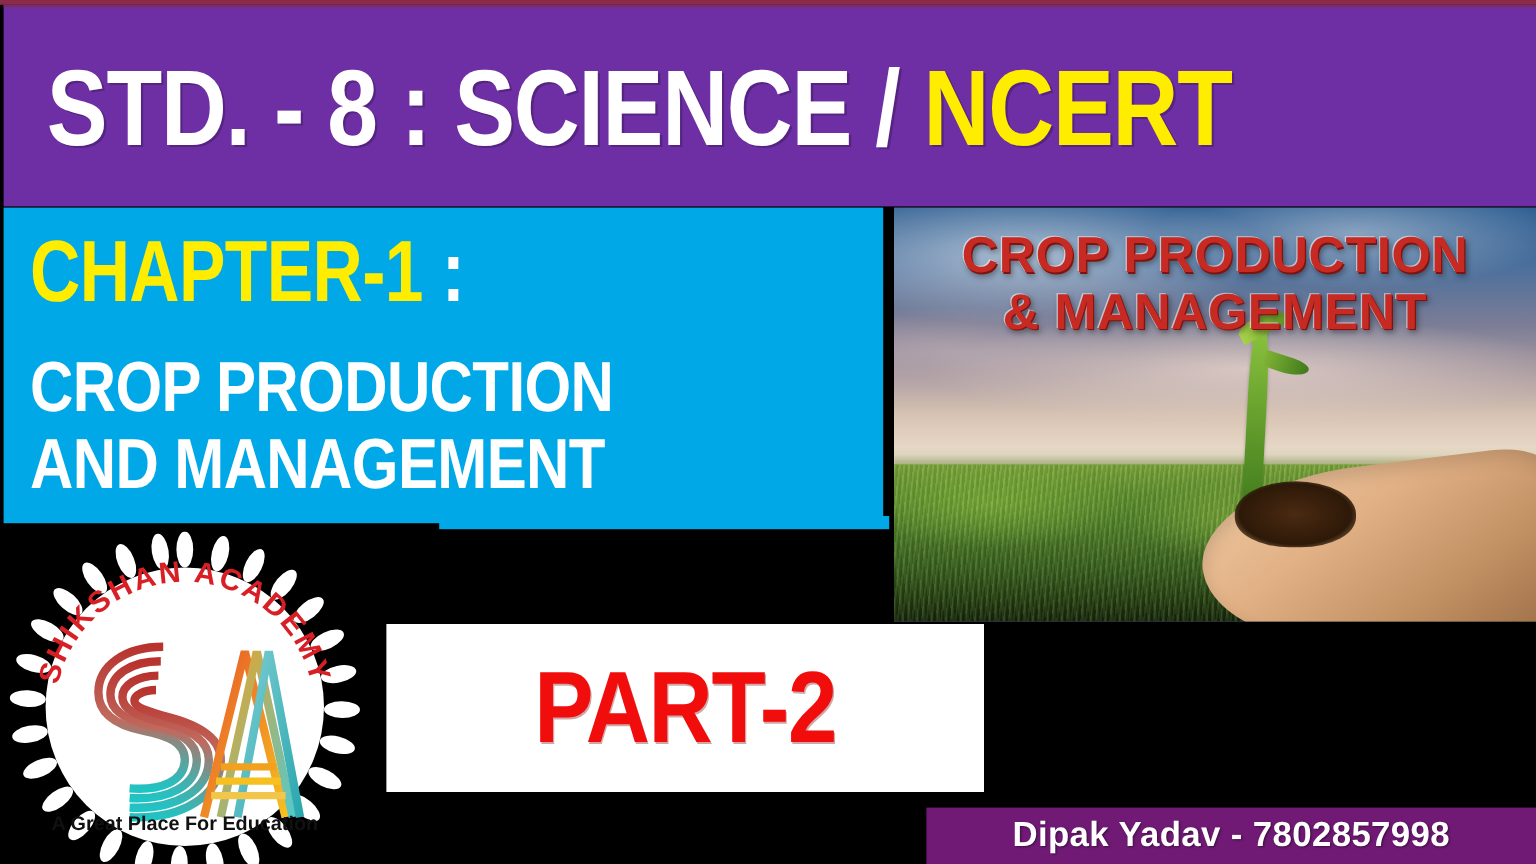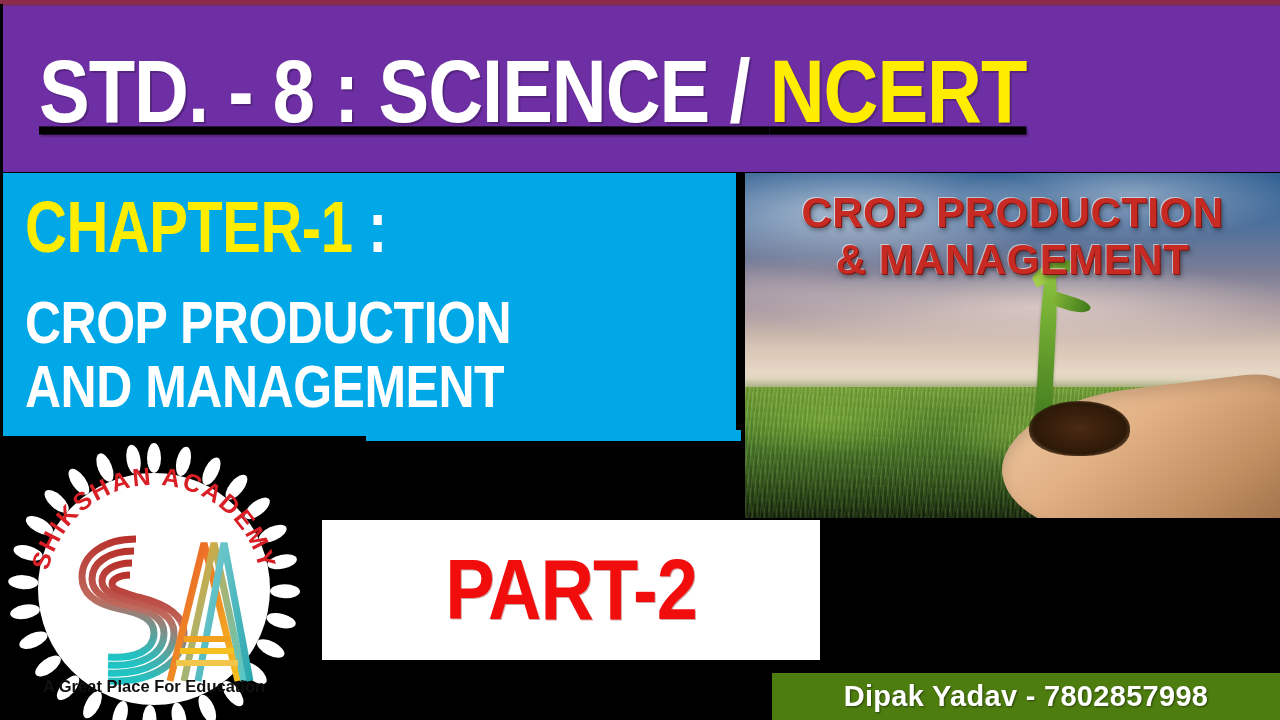--- a/index.html
+++ b/index.html
@@ -39,21 +39,20 @@
     top: 4px;
     width: 1277px;
     height: 168px;
     background: #6e2fa5;
     border-top: 2px solid #7a2d63;
     box-sizing: border-box;
     display: flex;
     align-items: center;
     justify-content: flex-start;
     overflow: hidden;
-    text-decoration: underline;
   }
   .header-title {
     white-space: nowrap;
     font-family: "Liberation Sans", sans-serif;
     font-weight: bold;
     font-size: 76px;
     line-height: 1;
     letter-spacing: -1px;
     padding-left: 36px;
     margin-top: 4px;
@@ -289,21 +288,21 @@
     white-space: nowrap;
   }
 
   
   .presenter-banner {
     position: absolute;
     left: 772px;
     top: 673px;
     width: 508px;
     height: 47px;
-    background: #4d7c0f;
+    background: #701a75;
     display: flex;
     align-items: center;
     justify-content: center;
     overflow: hidden;
   }
   .presenter-name {
     color: #ffffff;
     font-family: "Liberation Sans", sans-serif;
     font-weight: bold;
     font-size: 29px;

